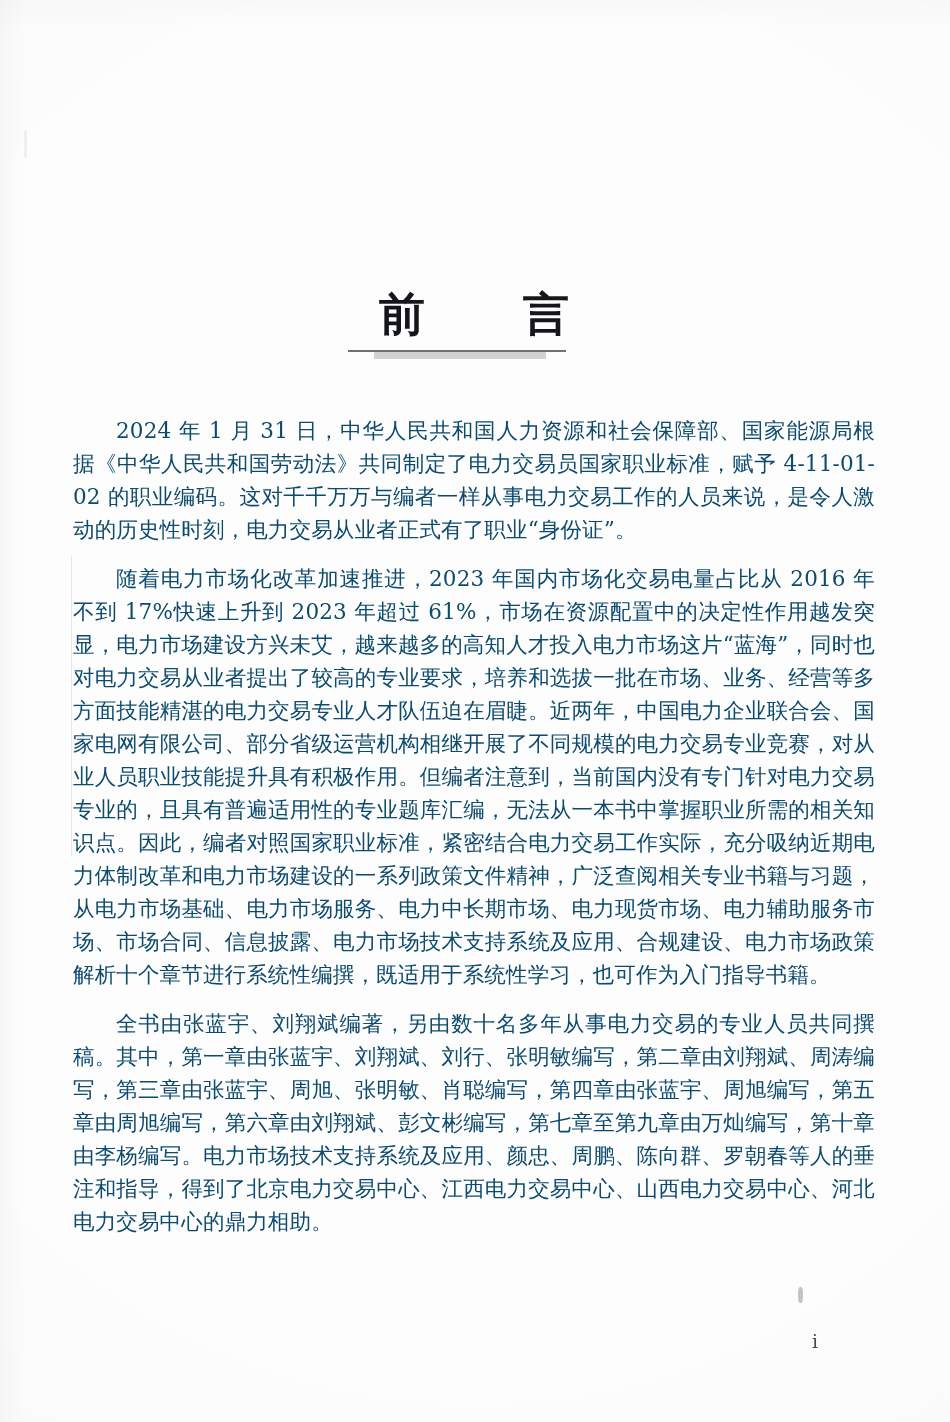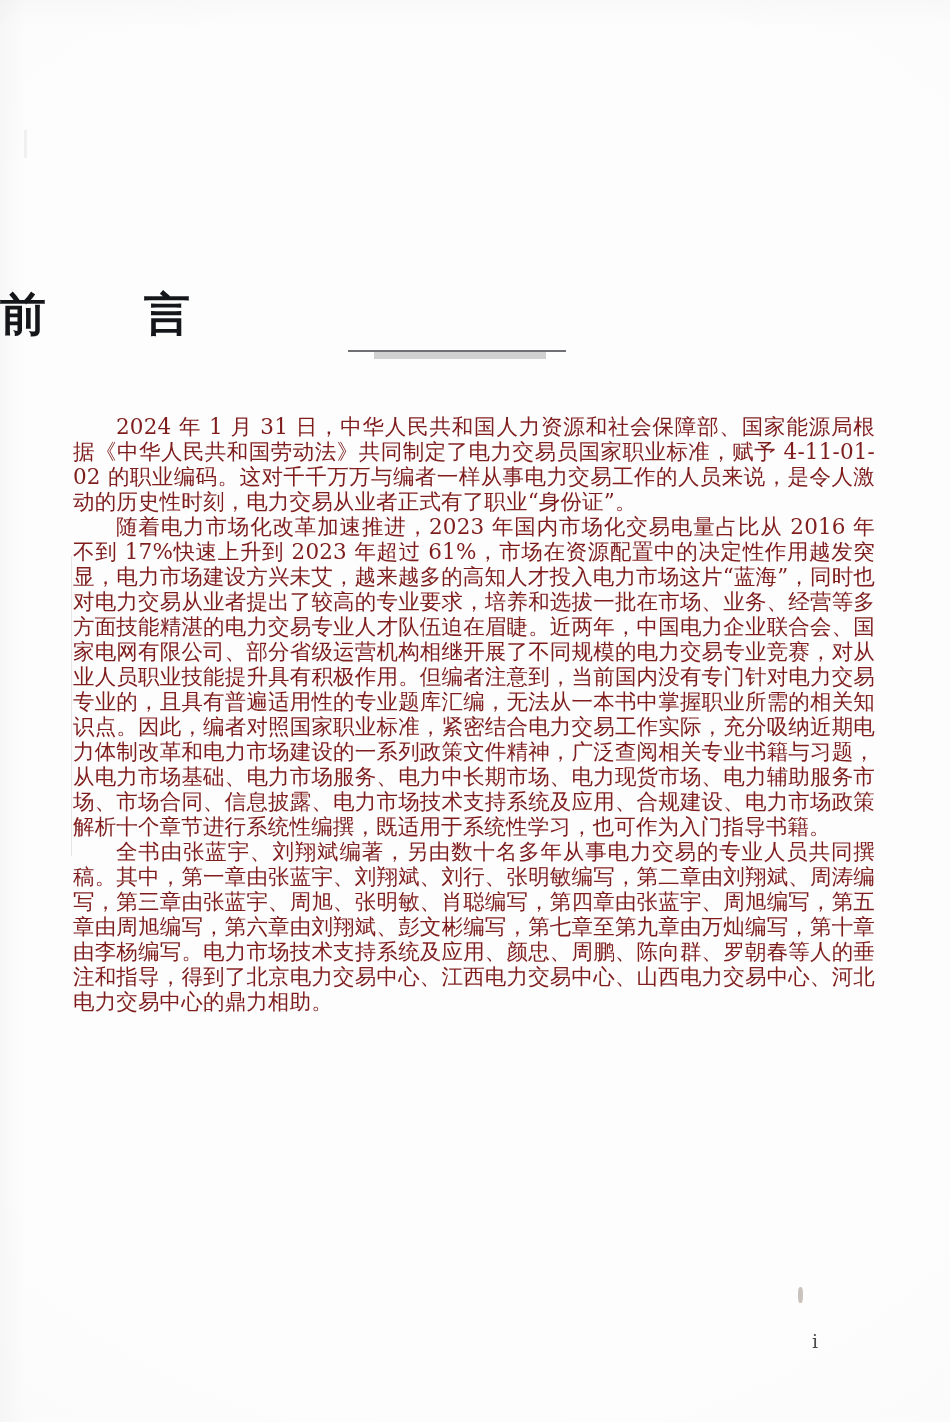--- a/index.html
+++ b/index.html
@@ -48,21 +48,21 @@
     background: rgba(150,150,155,0.12);
     pointer-events: none;
   }
 
   
   #title-block {
     position: absolute;
     left: 0;
     top: 288px;
     width: 950px;
-    text-align: left;
+    text-align: center;
   }
   #doc-title {
     font-family: "DejaVu Sans", "Liberation Sans", sans-serif;
     font-weight: 700;
     font-size: 46px;
     line-height: 52px;
     letter-spacing: 2px;
     color: #14161a;
     margin: 0;
     display: inline-block;
@@ -95,31 +95,31 @@
   
   #body-text {
     position: absolute;
     left: 73px;
     top: 414px;
     width: 802px;
   }
   .para {
     margin: 0 0 0 0;
     font-size: 21.5px;
-    line-height: 25px;
+    line-height: 33px;
     text-align: justify;
     text-align-last: left;
     text-justify: inter-ideograph;
     text-indent: 2em;
     letter-spacing: 0.15px;
-    color: #7f1d1d;
+    color: #0c4a6e;
     word-break: break-all;
   }
   .para + .para {
-    margin-top: 0px;
+    margin-top: 16px;
   }
 
   
   #page-footer {
     position: absolute;
     left: 0;
     top: 1330px;
     width: 950px;
   }
   #page-number {

